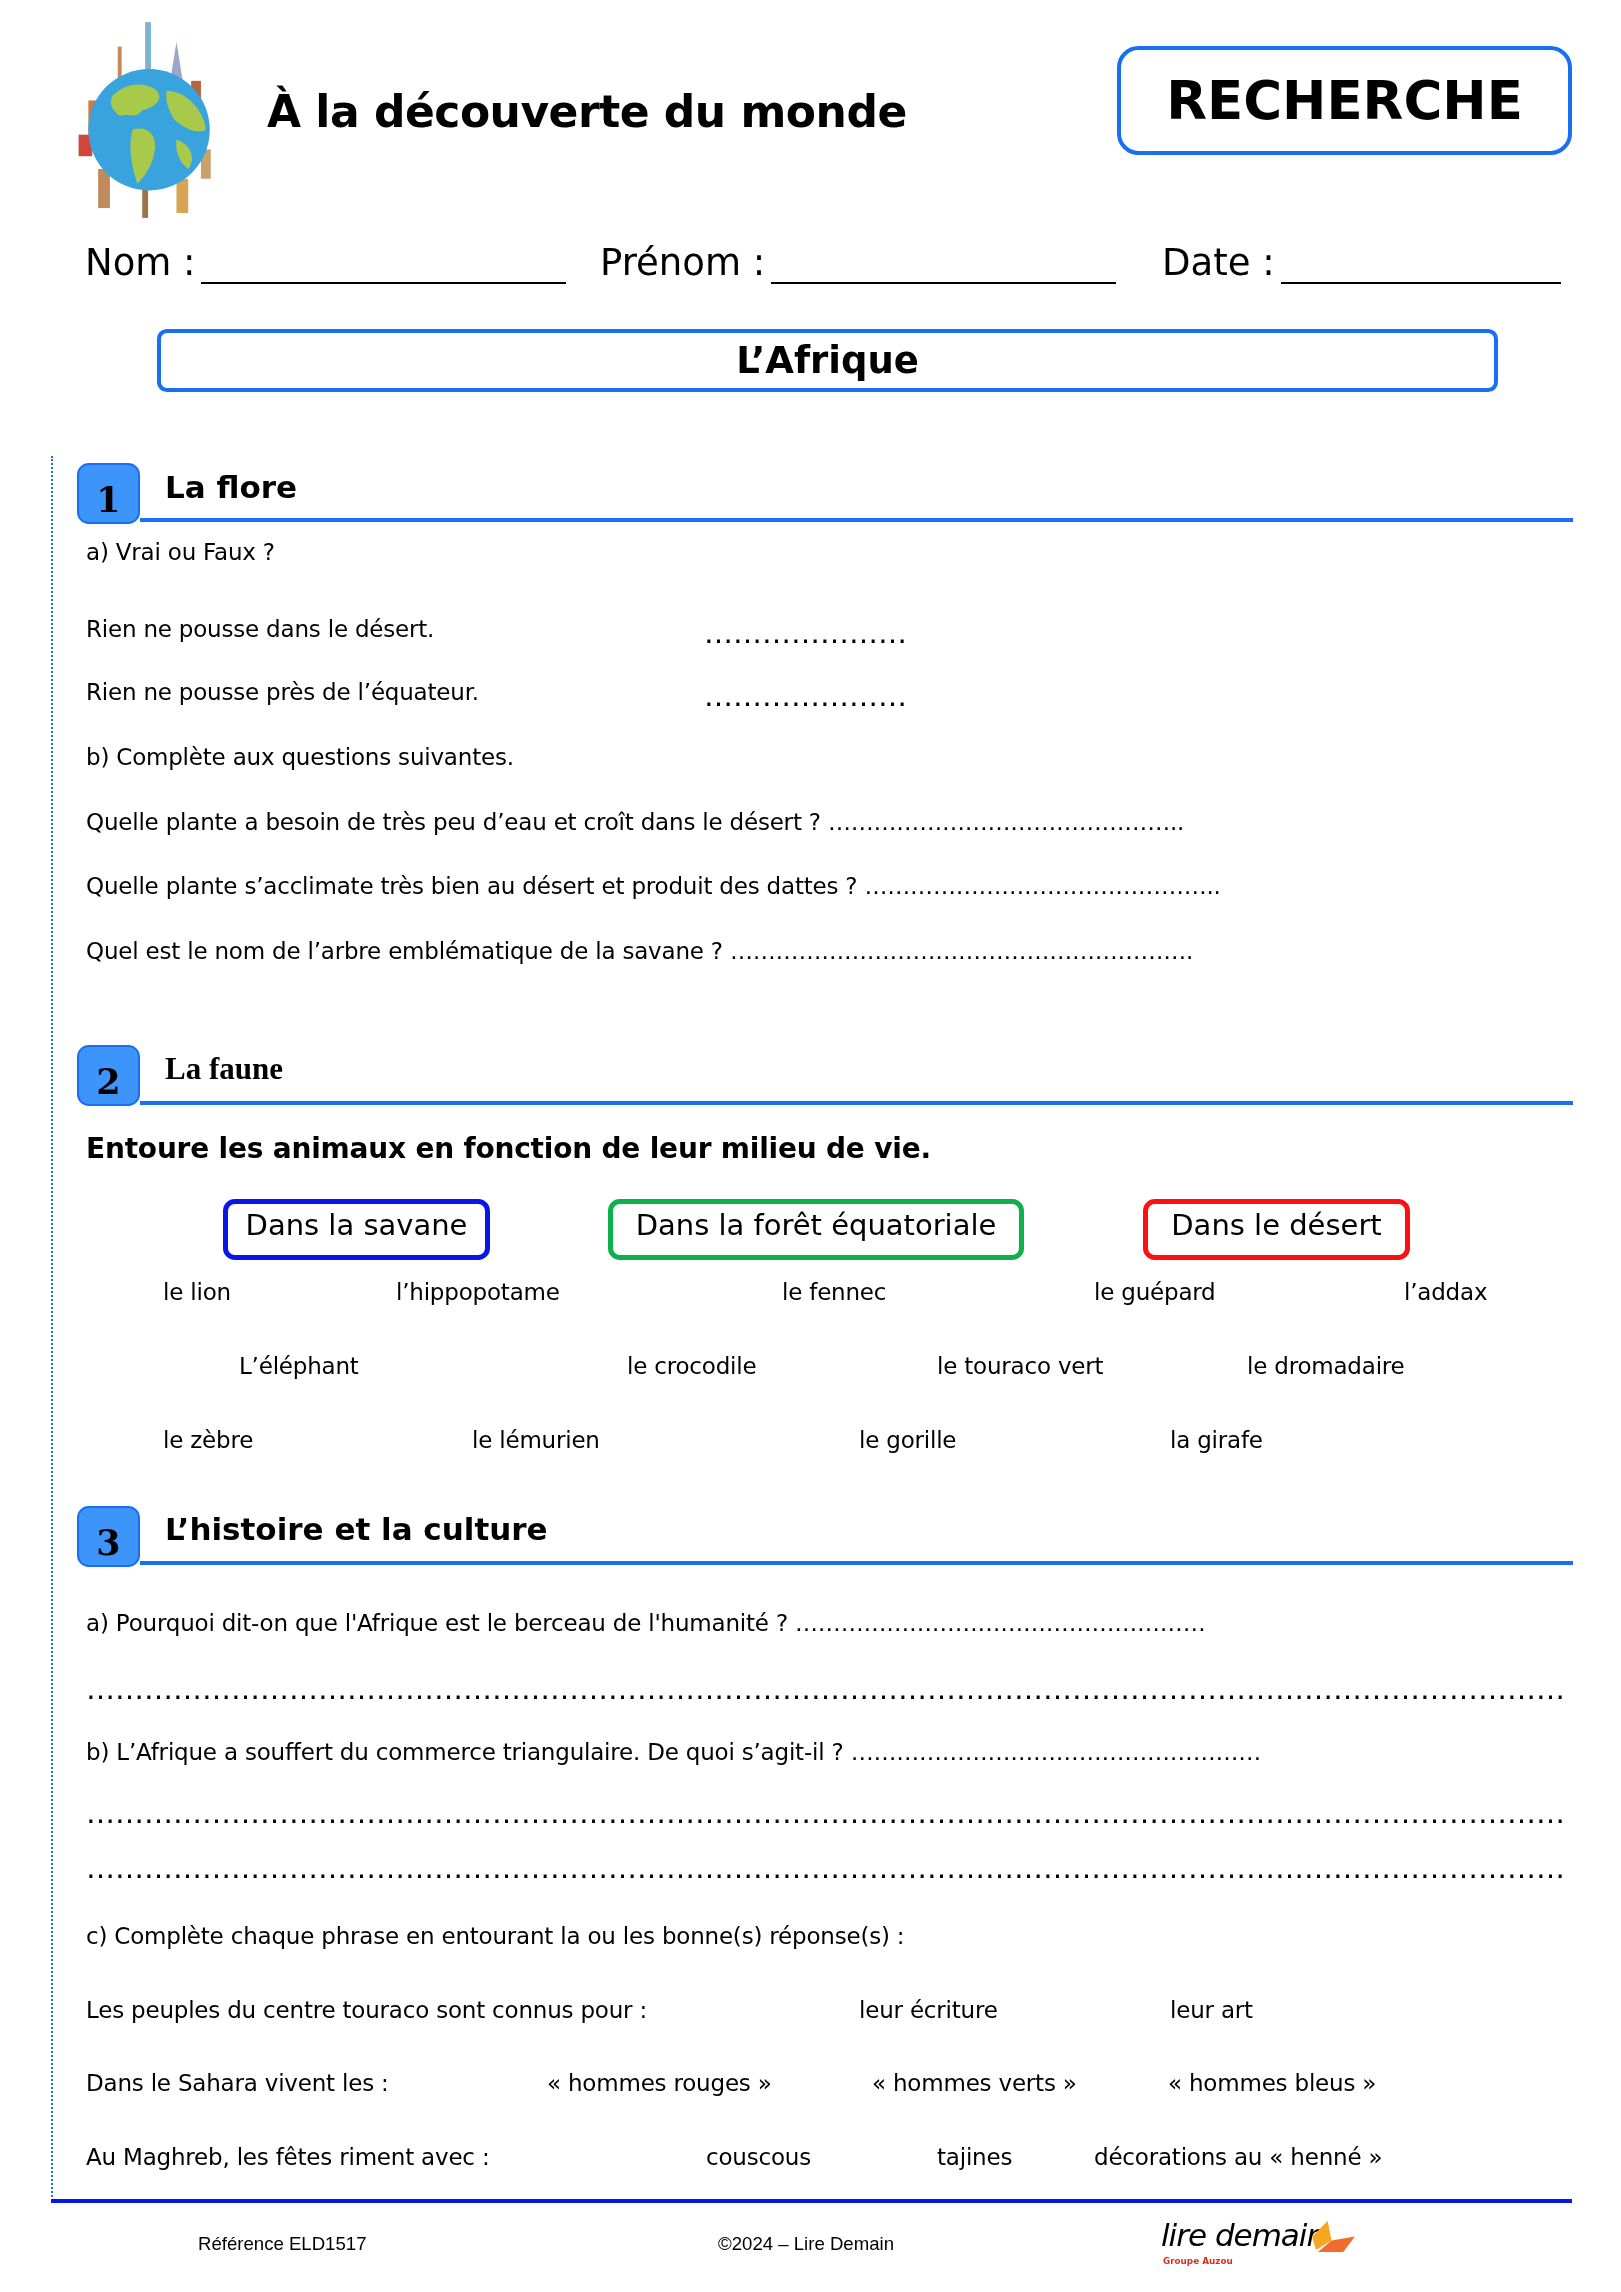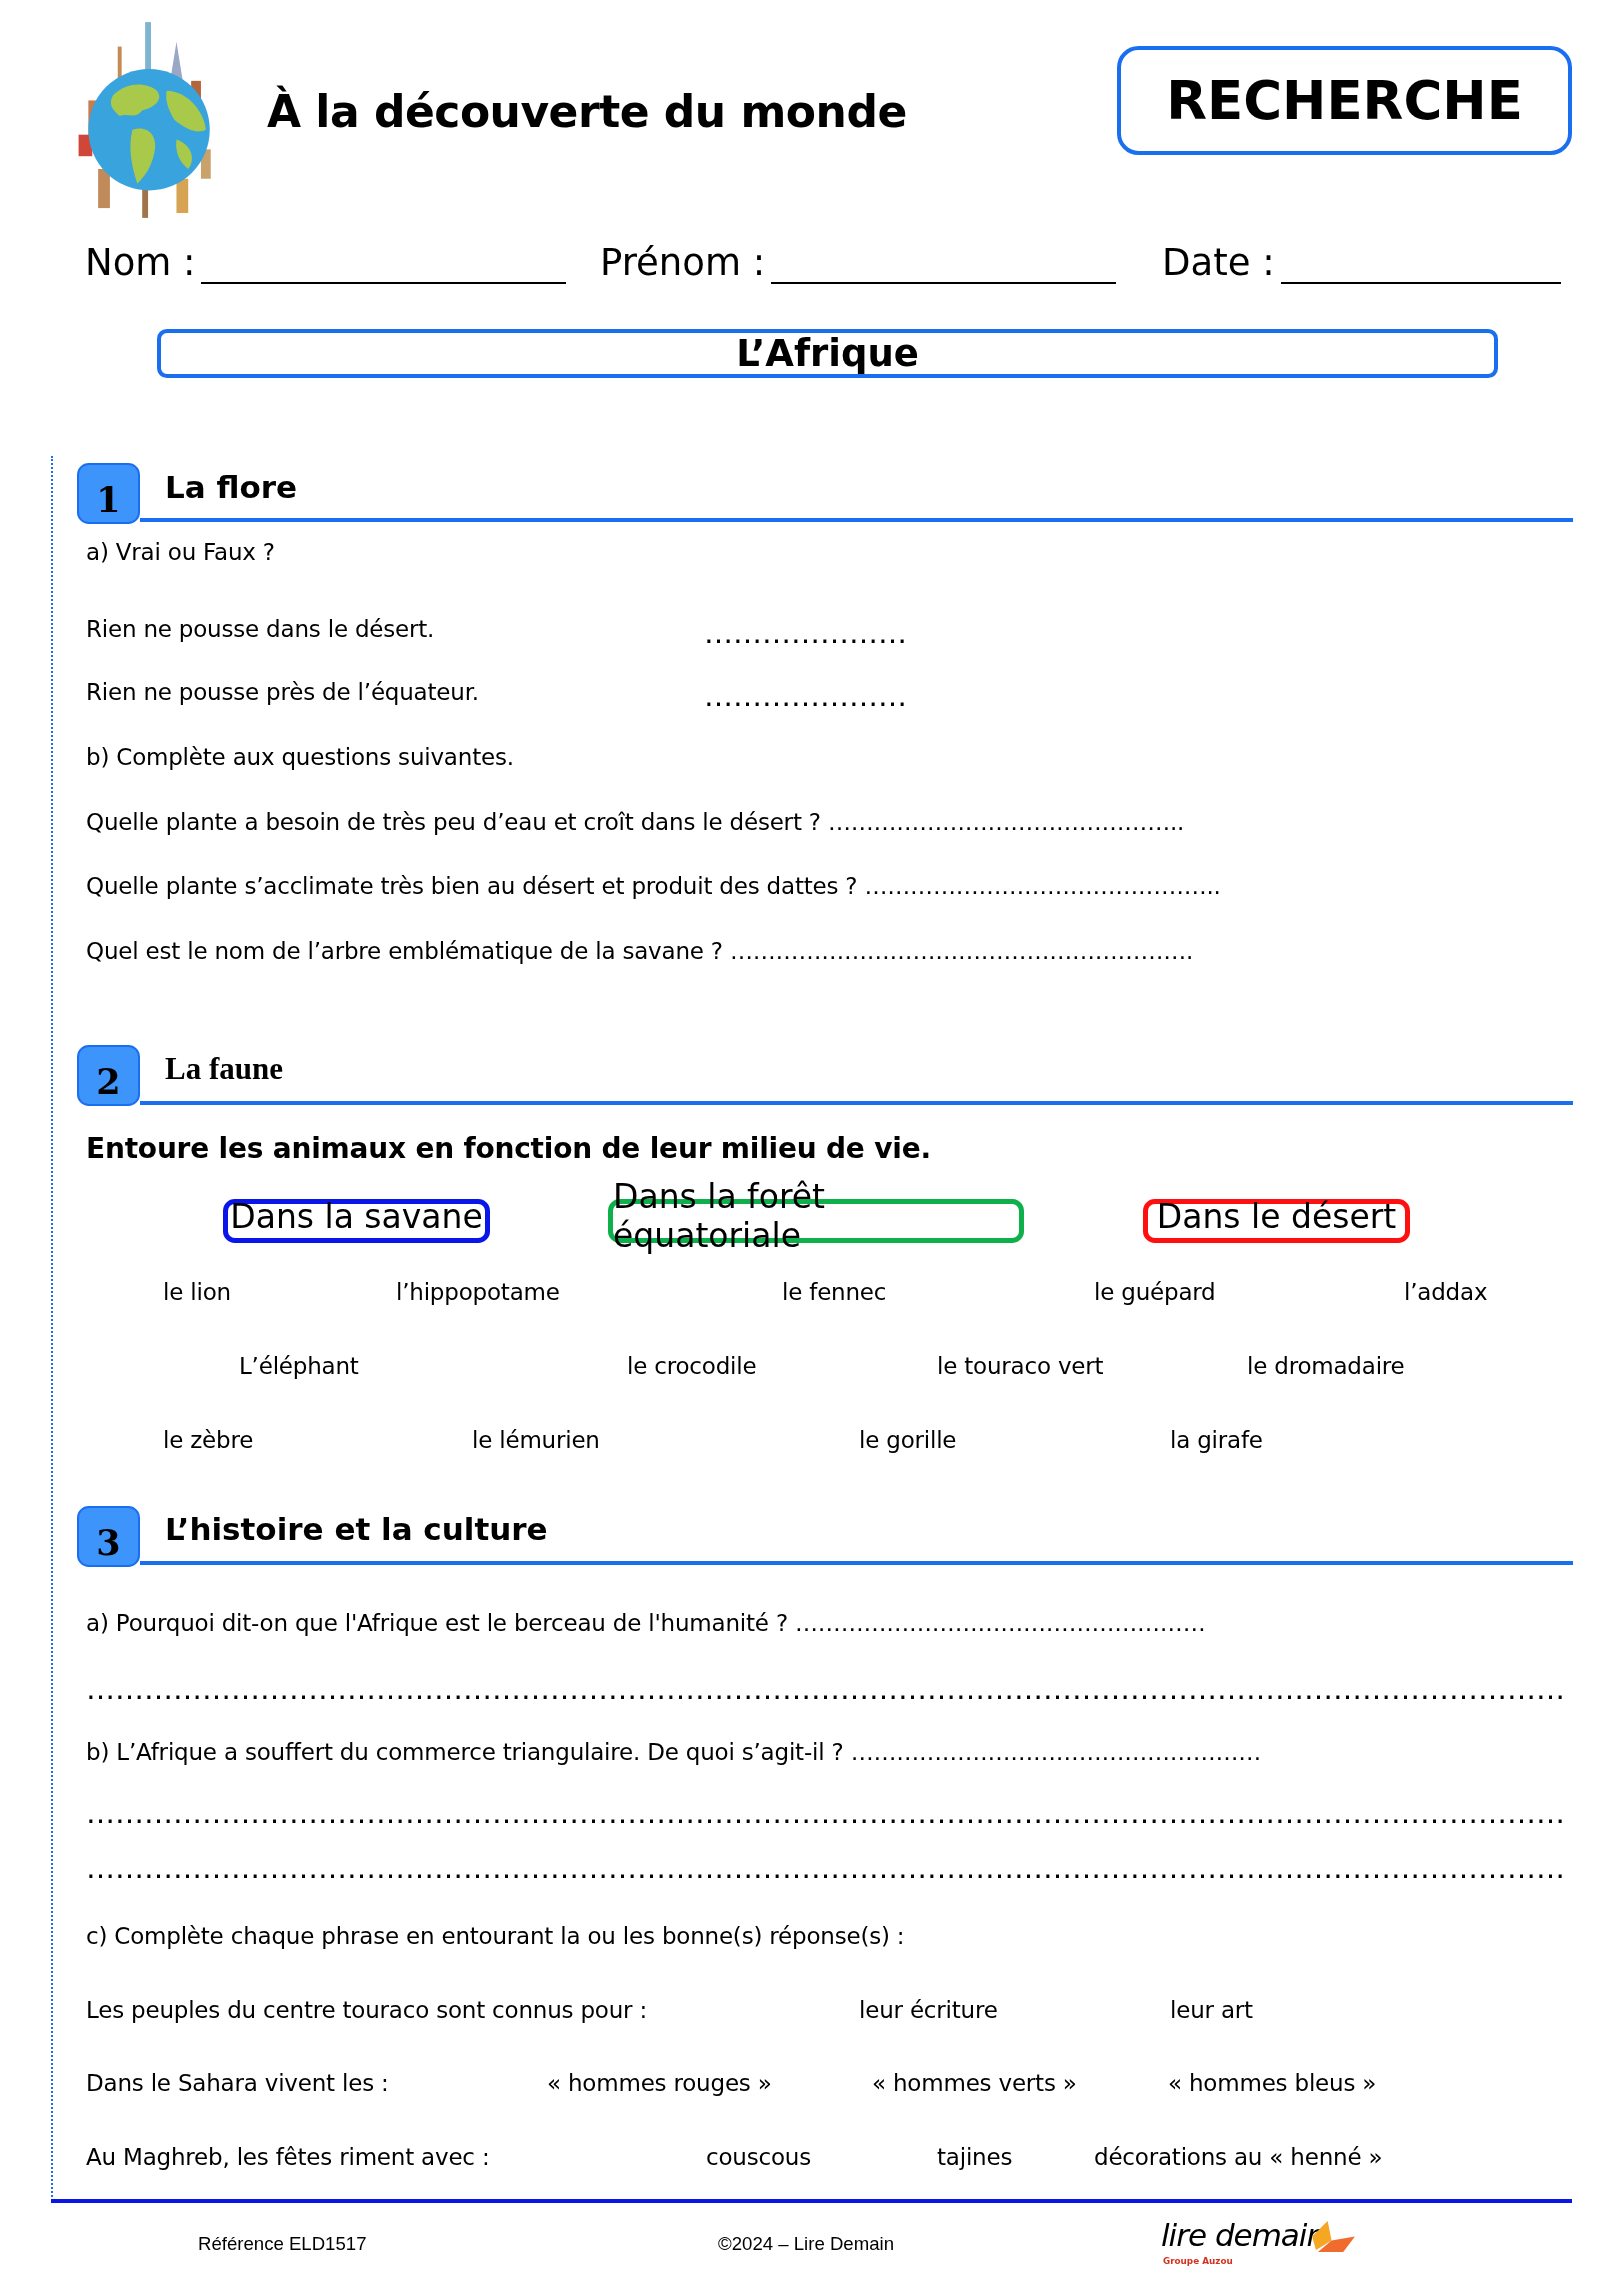--- a/index.html
+++ b/index.html
@@ -9,39 +9,39 @@
 
     
     .globe { left: 59px; top: 21.6px; width: 186px; height: 196px; }
     .main-title { left: 267px; top: 86px; font-size: 44px; font-weight: bold; letter-spacing: -0.5px; white-space: nowrap; }
     .rech-box { left: 1117px; top: 46px; width: 455px; height: 109px; border: 4.9px solid #1a6ff0; border-radius: 21.6px;
       display: flex; align-items: center; justify-content: center; font-size: 53px; font-weight: bold; }
 
     .ident { top: 241px; font-size: 37px; font-weight: normal; white-space: nowrap; display: flex; align-items: flex-end; }
     .ident .line { display: inline-block; border-bottom: 2.9px solid #000; height: 35px; margin-left: 5.9px; }
 
-    .topic-box { left: 157px; top: 329px; width: 1341px; height: 49px; border: 4.9px solid #1a6ff0; border-radius: 9.8px;
+    .topic-box { left: 157px; top: 329px; width: 1341px; height: 63px; border: 4.9px solid #1a6ff0; border-radius: 9.8px;
       display: flex; align-items: center; justify-content: center; font-size: 37px; font-weight: bold; }
 
     
     .margin-line { left: 51px; top: 456px; width: 0; height: 1745px; border-left: 2.9px dotted #1a6ff0; }
 
     
     .sec-badge { width: 63px; height: 61px; background: #3d94fb; border: 2.9px solid #1a6ff0; border-radius: 11.8px;
       display: flex; align-items: flex-end; justify-content: center; padding-bottom: 2px;
       font-family: "DejaVu Serif", serif; font-weight: bold; font-size: 35px; color: #000; }
     .sec-title { font-size: 31px; font-weight: bold; white-space: nowrap; }
     .sec-rule { height: 3.9px; background: #1a6ff0; }
 
     .txt { font-size: 23px; white-space: nowrap; letter-spacing: -0.2px; }
     .bold { font-weight: bold; }
     .dots { font-size: 29px; white-space: nowrap; letter-spacing: 0px; overflow: hidden; }
 
-    .habitat { height: 44px; border-radius: 11.8px; display: flex; align-items: center; justify-content: center;
-      font-size: 33px; padding-bottom: 9.8px; }
+    .habitat { height: 61px; border-radius: 11.8px; display: flex; align-items: center; justify-content: center;
+      font-size: 29px; padding-bottom: 9.8px; }
     .hab-savane { border: 5.9px solid #0a16e8; }
     .hab-foret { border: 5.9px solid #0db04b; }
     .hab-desert { border: 5.9px solid #ff1010; }
 
     .bottom-rule { left: 51px; top: 2199px; width: 1521px; height: 3.9px; background: #0a16e8; }
 
     .footer { top: 2233px; font-size: 18.6px; white-space: nowrap; font-family: "Liberation Sans Narrow", "Liberation Sans", sans-serif; }
     .logo { left: 1161px; top: 2217px; width: 196px; height: 59px; }
     .logo-text { position: absolute; left: 0; top: 0; font-size: 31px; font-style: italic; font-family: "DejaVu Sans", sans-serif; letter-spacing: -1px; }
     .logo-sub { position: absolute; left: 2px; top: 39px; font-size: 8.8px; color: #d6311e; font-weight: bold; }

